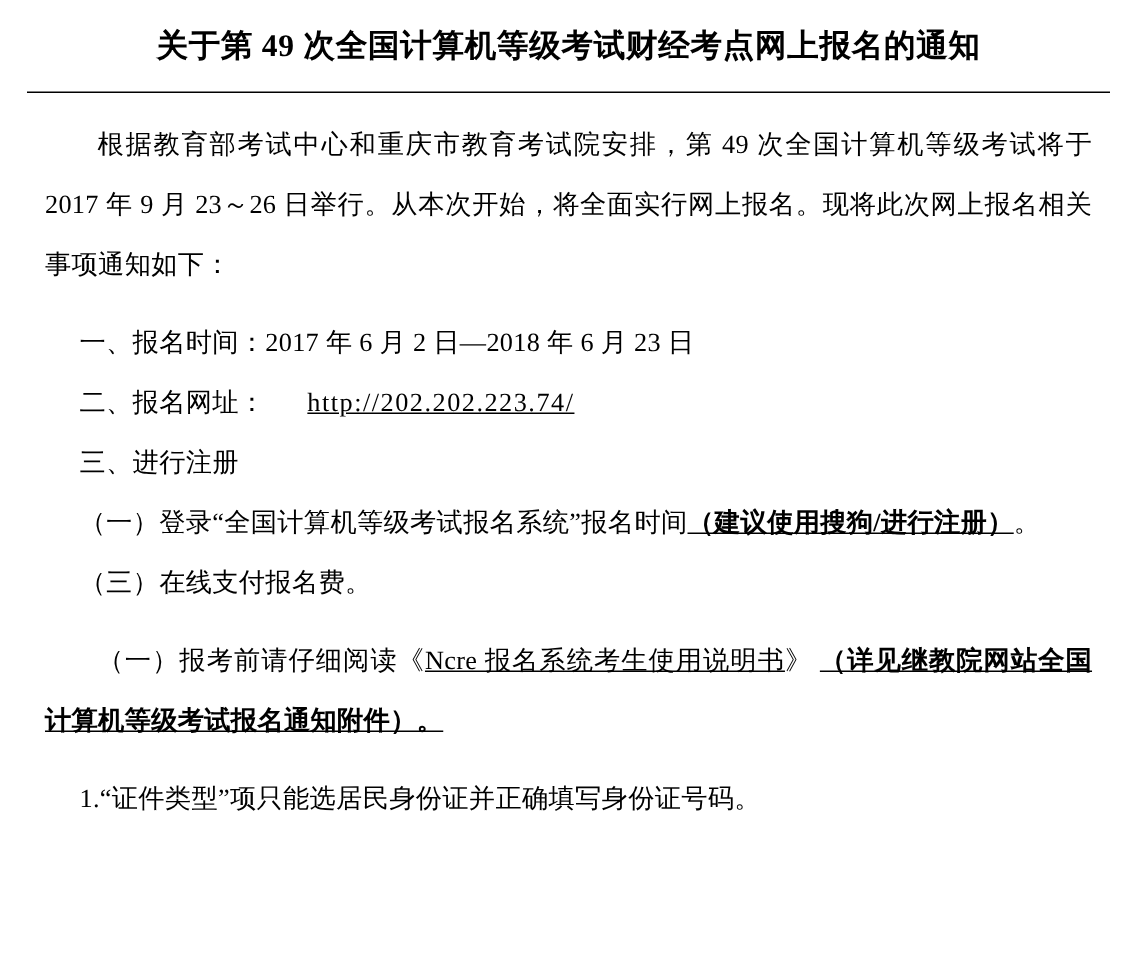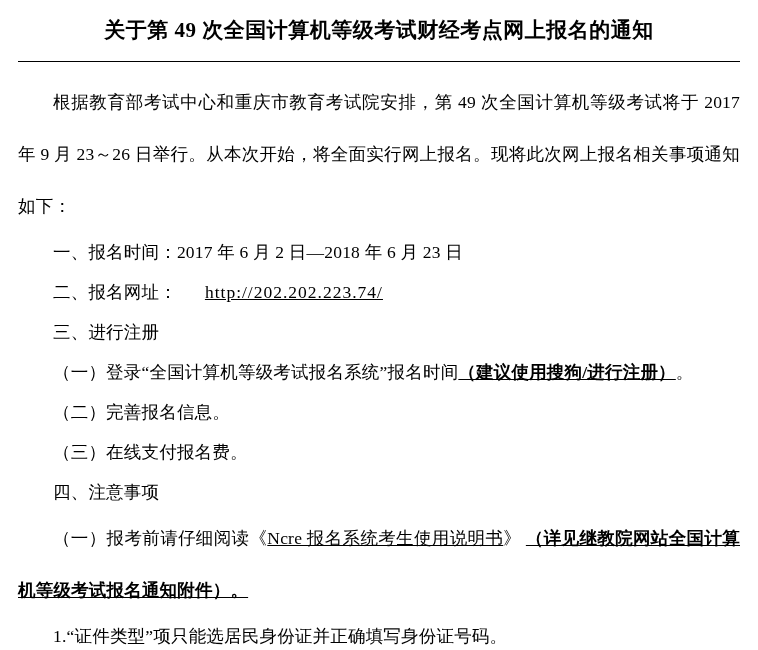--- a/index.html
+++ b/index.html
@@ -40,22 +40,22 @@
     line-height: 40px;
     margin: 0;
     text-align: justify;
     letter-spacing: 0.2px;
   }
   .indent1 {
     padding-left: 2em;
   }
   .para-block {
     font-size: 17.5px;
-    line-height: 52px;
-    margin: 0;
+    line-height: 40px;
+    margin: 12px;
     text-indent: 2em;
     text-align: justify;
     letter-spacing: 0.2px;
   }
   .url {
     font-family: "Liberation Serif", "DejaVu Serif", serif;
     text-decoration: underline;
     padding-left: 1.6em;
     letter-spacing: 1px;
   }
@@ -82,25 +82,23 @@
   <p class="body-line indent1">
     <span>二、报名网址：</span><span class="url">http://202.202.223.74/</span>
   </p>
 
   <p class="body-line indent1">三、进行注册</p>
 
   <p class="body-line indent1">
     <span>（一）登录“全国计算机等级考试报名系统”报名时间</span><span class="bold-underline">（建议使用搜狗/进行注册）</span><span>。</span>
   </p>
 
-  <p class="body-line indent1">（二）完善报名信息。</p>
 
   <p class="body-line indent1">（三）在线支付报名费。</p>
 
-  <p class="body-line indent1">四、注意事项</p>
 
   <p class="para-block">
     <span>（一）报考前请仔细阅读《</span><span class="u">Ncre 报名系统考生使用说明书</span><span>》</span>&nbsp;<span class="bold-underline">（详见继教院网站全国计算机等级考试报名通知附件）。</span>
   </p>
 
 
   <p class="body-line indent1">1.“证件类型”项只能选居民身份证并正确填写身份证号码。</p>
 
 </div>
 

